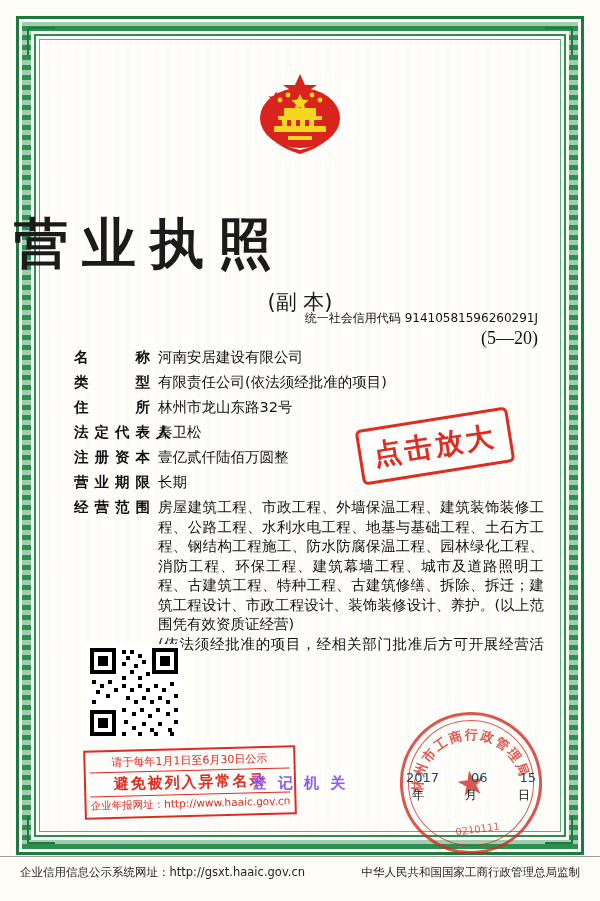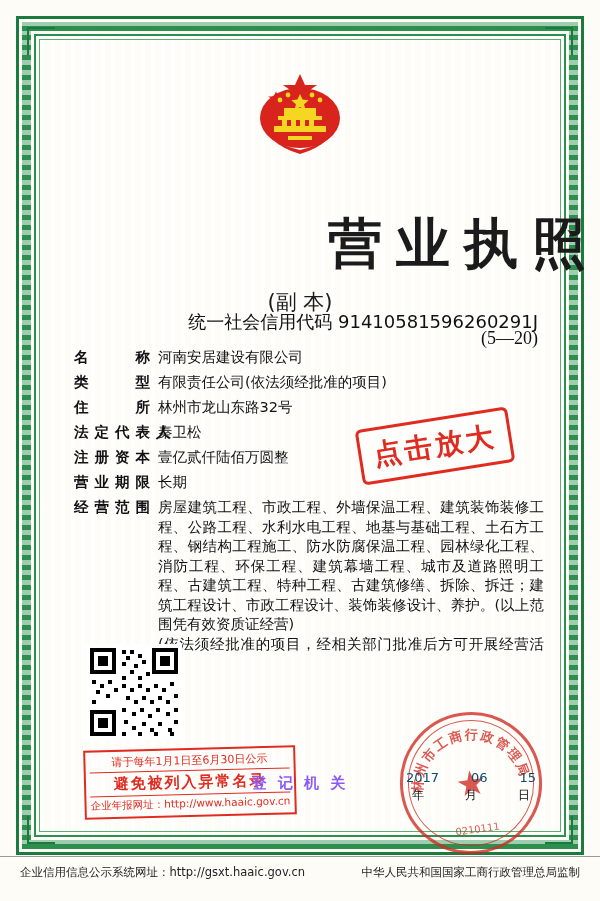--- a/index.html
+++ b/index.html
@@ -82,43 +82,42 @@
     width: 112px;
     height: 112px;
   }
   .emblem svg { display: block; }
 
   
   .title {
     position: absolute;
     top: 208px;
     left: 0; right: 0;
-    text-align: right;
+    text-align: left;
     font-family: "DejaVu Sans", "Liberation Sans", sans-serif;
     font-weight: bold;
     font-size: 54px;
     letter-spacing: 14px;
     color: #1b1b1b;
     text-indent: 14px;
-    margin-left: 40px;
   }
   .subtitle {
     position: absolute;
     top: 288px;
     left: 0; right: 0;
     text-align: center;
     font-size: 21px;
     color: #1b1b1b;
     font-family: "DejaVu Sans", "Liberation Sans", sans-serif;
   }
   .credit-code {
     position: absolute;
     top: 310px;
     right: 62px;
-    font-size: 18px;
+    font-size: 12px;
     color: #111;
     font-family: "DejaVu Sans", "Liberation Sans", sans-serif;
     white-space: nowrap;
   }
   .serial {
     position: absolute;
     top: 328px;
     right: 62px;
     font-size: 18px;
     color: #111;

